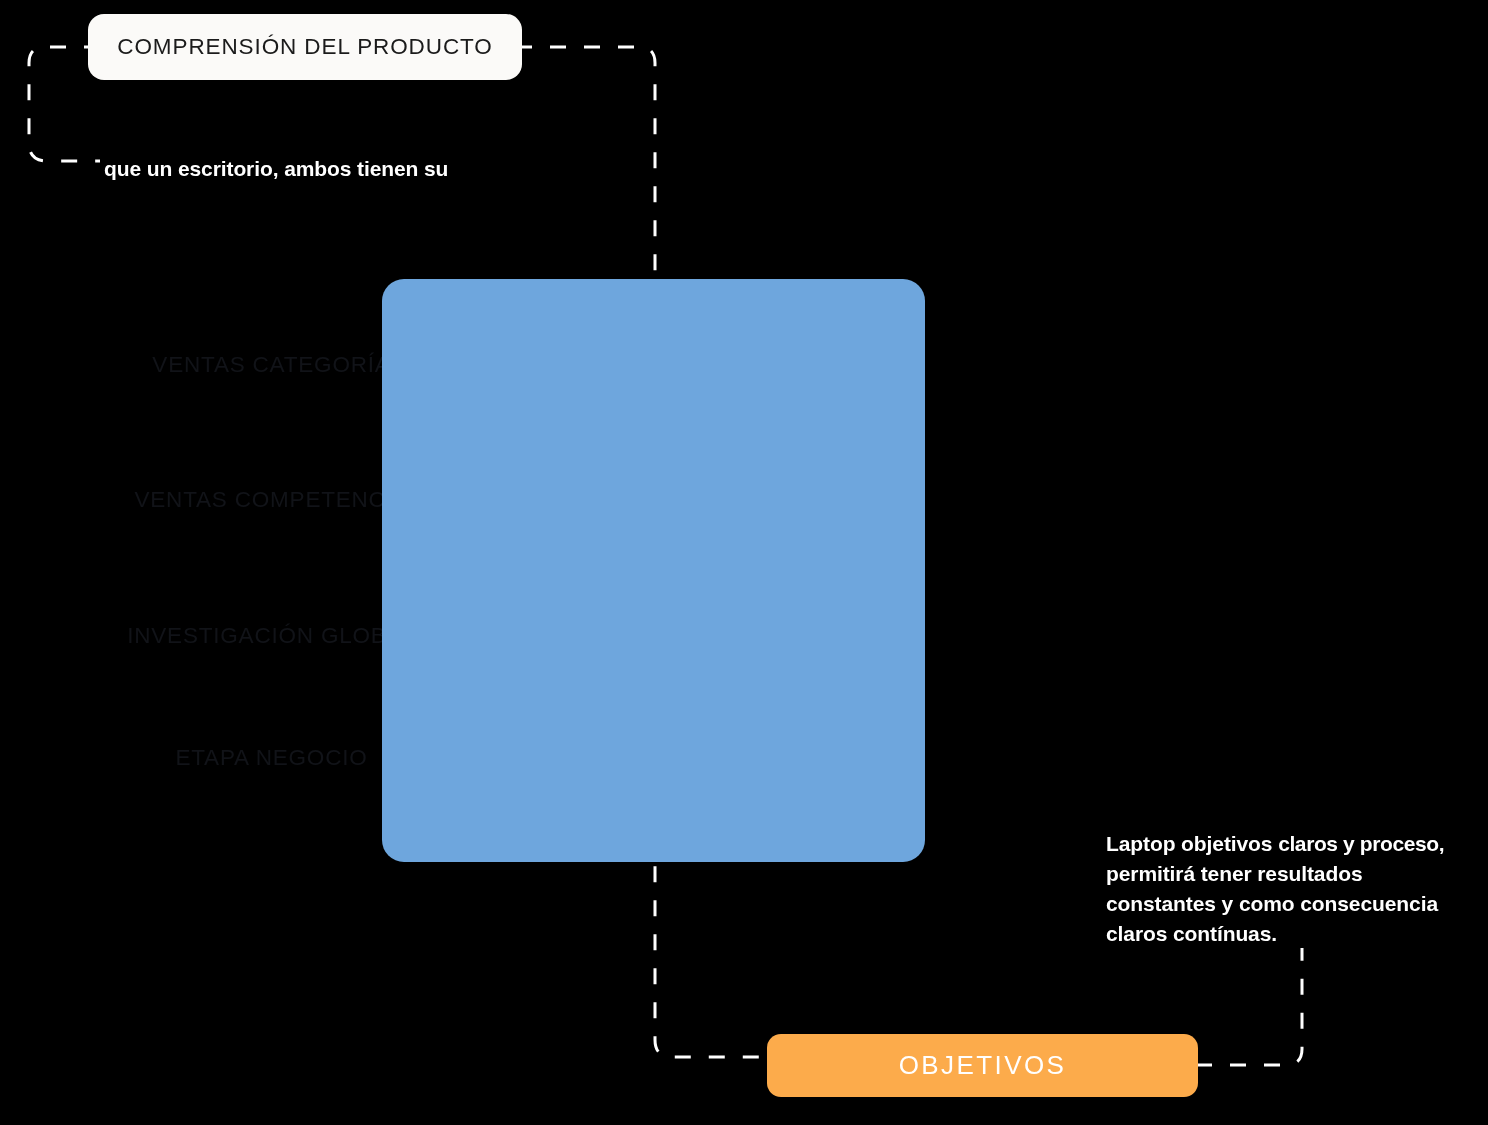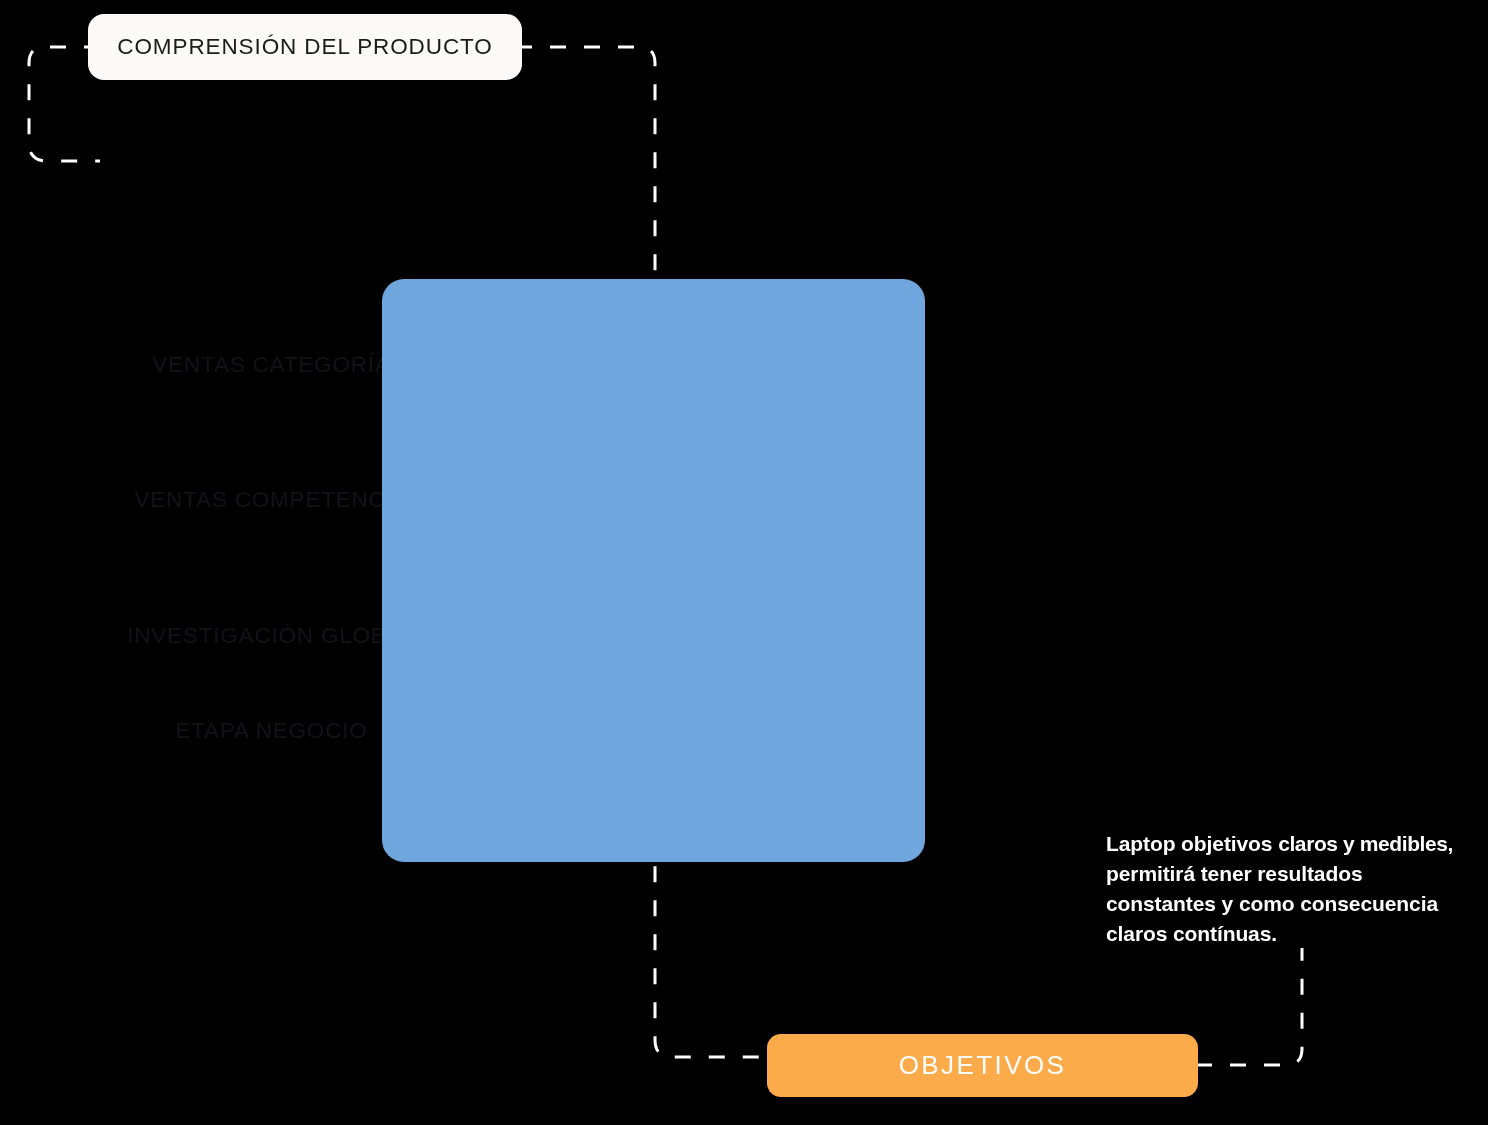--- a/index.html
+++ b/index.html
@@ -95,21 +95,21 @@
     text-align: center;
     color: #111318;
     font-size: 22.5px;
     letter-spacing: 0.8px;
     font-weight: 400;
     white-space: nowrap;
   }
   .panel-item.i0 { top: 352px; }
   .panel-item.i1 { top: 487px; }
   .panel-item.i2 { top: 623px; }
-  .panel-item.i3 { top: 718px; }
+  .panel-item.i3 { top: 745px; }
 
   
   .objetivos-pill {
     position: absolute;
     left: 767px;
     top: 1034px;
     width: 431px;
     height: 63px;
     background: #fcab4b;
     border-radius: 14px;
@@ -139,31 +139,31 @@
 
     <path d="M 1196 1065 L 1286 1065 Q 1302 1065 1302 1049 L 1302 948"></path>
   </svg>
 
   <div class="header-pill">
     <span class="header-pill-label">COMPRENSIÓN DEL PRODUCTO</span>
   </div>
 
   <div class="note note-left">
     <br>
-    <br>
+    <span>que un escritorio, ambos tienen su</span><br>
   </div>
 
   <div class="blue-panel"></div>
 
   <div class="panel-item i0">VENTAS CATEGORÍA</div>
   <div class="panel-item i1">VENTAS COMPETENCIA</div>
   <div class="panel-item i2">INVESTIGACIÓN GLOBAL</div>
   <div class="panel-item i3">ETAPA NEGOCIO</div>
 
   <div class="note note-right">
-    <span>Laptop objetivos </span><b>claros y medibles</b><span>, permitirá tener resultados constantes y como consecuencia claros contínuas.</span>
+    <span>Laptop objetivos </span><b>claros y proceso</b><span>, permitirá tener resultados constantes y como consecuencia claros contínuas.</span>
   </div>
 
   <div class="objetivos-pill">
     <span class="objetivos-label">OBJETIVOS</span>
   </div>
 
 </div>
 
 </body></html>

